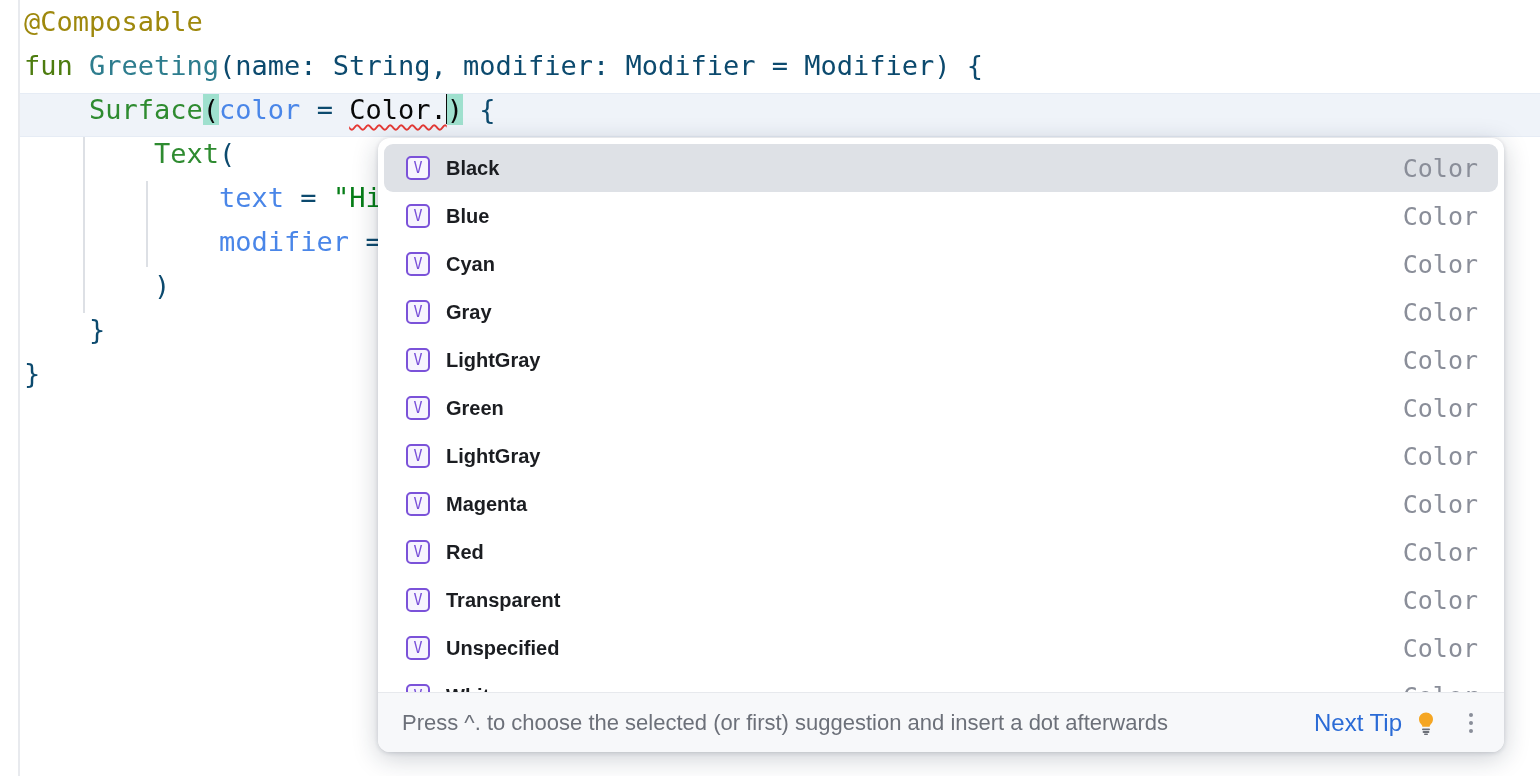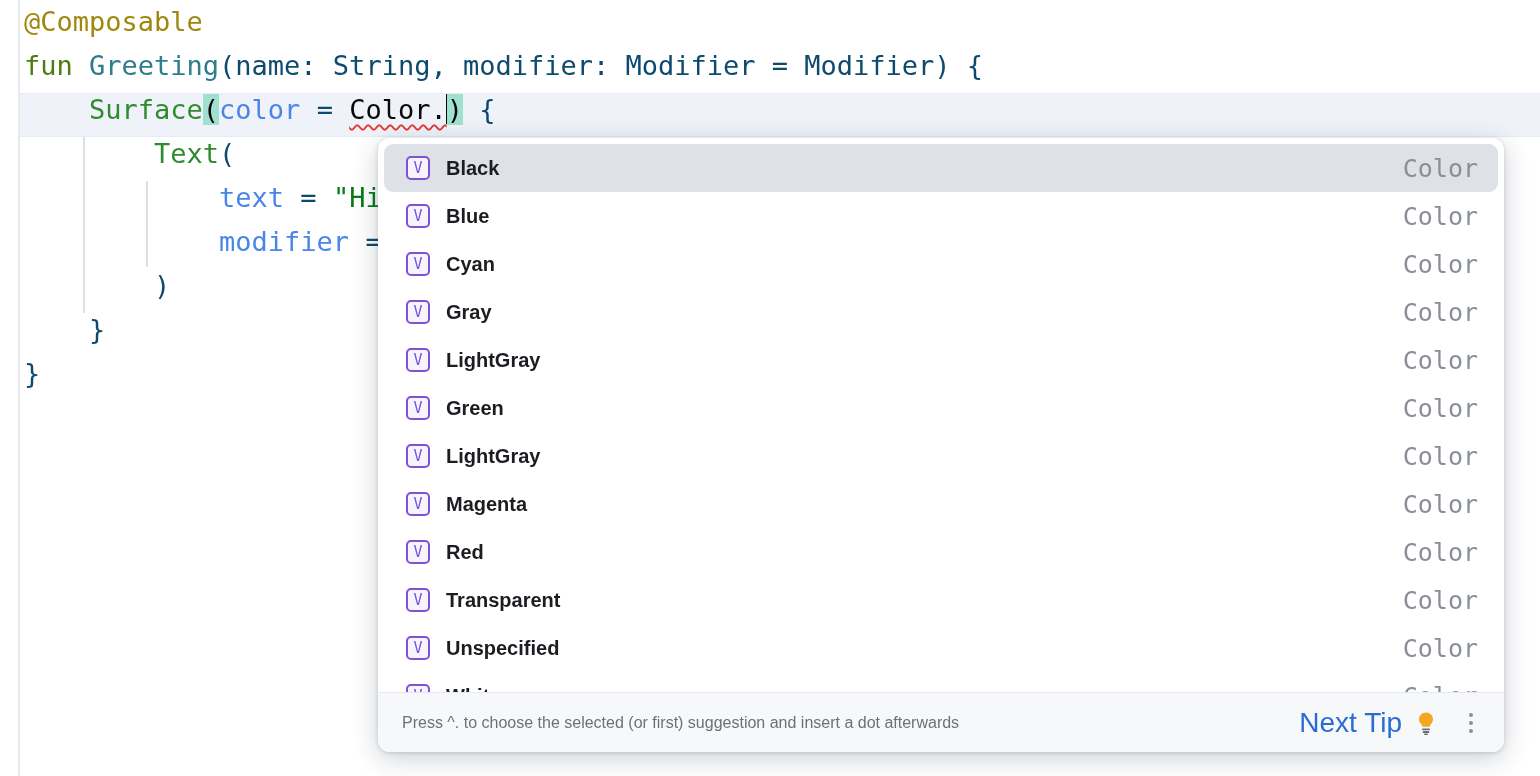--- a/index.html
+++ b/index.html
@@ -185,28 +185,28 @@
     height: 60px;
     background: #F7F8FA;
     border-top: 1px solid #E7E9ED;
     display: flex;
     align-items: center;
     padding: 0 22px 0 24px;
     box-sizing: border-box;
   }
   .tip-text {
     font-family: "Liberation Sans", sans-serif;
-    font-size: 16px;
+    font-size: 22px;
     color: #6C7079;
     white-space: nowrap;
   }
   .tip-spacer { flex: 1 1 auto; }
   .tip-link {
     font-family: "Liberation Sans", sans-serif;
-    font-size: 28px;
+    font-size: 24px;
     color: #2B6BD6;
     cursor: pointer;
     white-space: nowrap;
   }
   .bulb-icon {
     margin-left: 12px;
     width: 24px;
     height: 26px;
     flex: 0 0 24px;
     display: flex;

